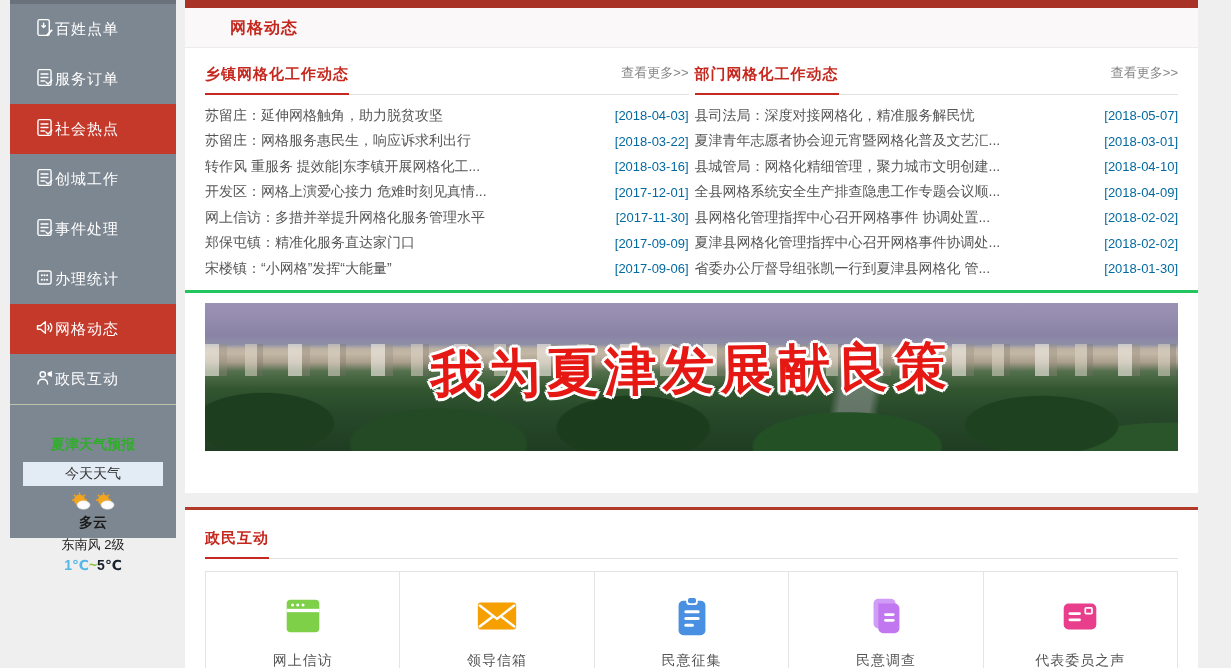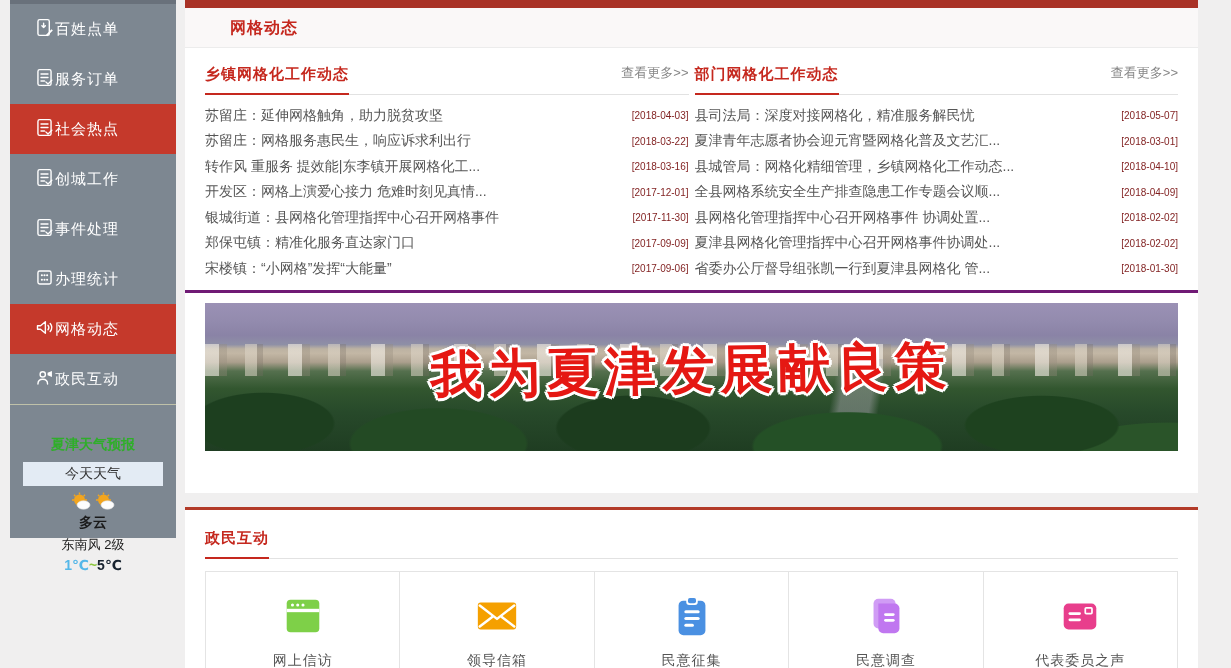--- a/index.html
+++ b/index.html
@@ -39,40 +39,40 @@
   
   .main { position:absolute; left:185px; top:0; width:1013px; height:668px; }
   .topbar { height:8px; background:#a93226; }
   .page-head {
     height:40px; line-height:40px; background:#faf8f8;
     border-bottom:1px solid #ececec; padding-left:45px;
     color:#c5281e; font-weight:bold; font-size:16px; letter-spacing:1px;
   }
 
   .news-panel {
-    background:#fff; height:245px; border-bottom:3px solid #701a75;
+    background:#fff; height:245px; border-bottom:3px solid #22c55e;
     padding:14px 20px 0; display:flex; gap:6px;
   }
   .news-col { flex:1; min-width:0; }
 
   .col-head { position:relative; border-bottom:1px solid #e2e2e2; height:33px; }
   .col-title {
     position:absolute; left:0; bottom:-1px; color:#c5281e; font-weight:bold;
     font-size:15px; letter-spacing:1px; padding-bottom:9px;
     border-bottom:2px solid #c5281e;
   }
   .more-link { position:absolute; right:0; top:2px; color:#868686; font-size:13px; text-decoration:none; cursor:pointer; }
 
   .news-list { margin-top:8px; }
   .news-row { display:flex; justify-content:space-between; align-items:center; height:25.5px; cursor:pointer; }
   .news-row .t {
     color:#565656; font-size:14px; white-space:nowrap; overflow:hidden;
     text-overflow:ellipsis; max-width:360px;
   }
-  .news-row .d { color:#7f1d1d; font-size:10px; flex:0 0 auto; }
+  .news-row .d { color:#0369a1; font-size:13px; flex:0 0 auto; }
 
   .banner-panel { background:#fff; height:200px; padding:10px 20px 16px; margin-bottom:14px; }
   .banner {
     position:relative; height:148px; overflow:hidden; cursor:pointer;
     background:linear-gradient(180deg,
       #9b91b5 0%, #938bae 12%, #8a83a6 22%, #8e8fa6 28%,
       #bcb2a2 31%, #c3b7a5 34%, #ab9f8d 40%,
       #55704e 46%, #32562f 58%, #27492a 74%, #1f3d22 100%);
   }
   .banner::before { 
@@ -240,21 +240,21 @@
             <span class="t">转作风 重服务 提效能|东李镇开展网格化工...</span>
             <span class="d">[2018-03-16]</span>
           </div>
 
           <div class="news-row">
             <span class="t">开发区：网格上演爱心接力 危难时刻见真情...</span>
             <span class="d">[2017-12-01]</span>
           </div>
 
           <div class="news-row">
-            <span class="t">银城街道：县网格化管理指挥中心召开网格事件</span>
+            <span class="t">网上信访：多措并举提升网格化服务管理水平</span>
             <span class="d">[2017-11-30]</span>
           </div>
 
           <div class="news-row">
             <span class="t">郑保屯镇：精准化服务直达家门口</span>
             <span class="d">[2017-09-09]</span>
           </div>
 
           <div class="news-row">
             <span class="t">宋楼镇：“小网格”发挥“大能量”</span>
@@ -275,21 +275,21 @@
             <span class="t">县司法局：深度对接网格化，精准服务解民忧</span>
             <span class="d">[2018-05-07]</span>
           </div>
 
           <div class="news-row">
             <span class="t">夏津青年志愿者协会迎元宵暨网格化普及文艺汇...</span>
             <span class="d">[2018-03-01]</span>
           </div>
 
           <div class="news-row">
-            <span class="t">县城管局：网格化精细管理，乡镇网格化工作动态...</span>
+            <span class="t">县城管局：网格化精细管理，聚力城市文明创建...</span>
             <span class="d">[2018-04-10]</span>
           </div>
 
           <div class="news-row">
             <span class="t">全县网格系统安全生产排查隐患工作专题会议顺...</span>
             <span class="d">[2018-04-09]</span>
           </div>
 
           <div class="news-row">
             <span class="t">县网格化管理指挥中心召开网格事件 协调处置...</span>

